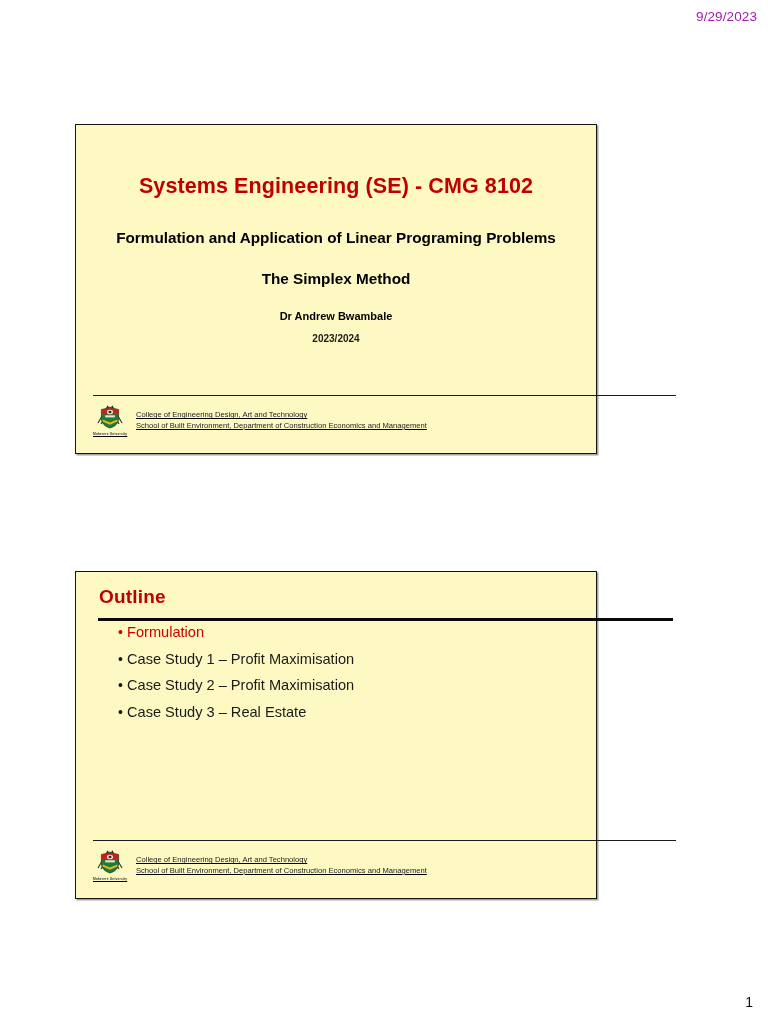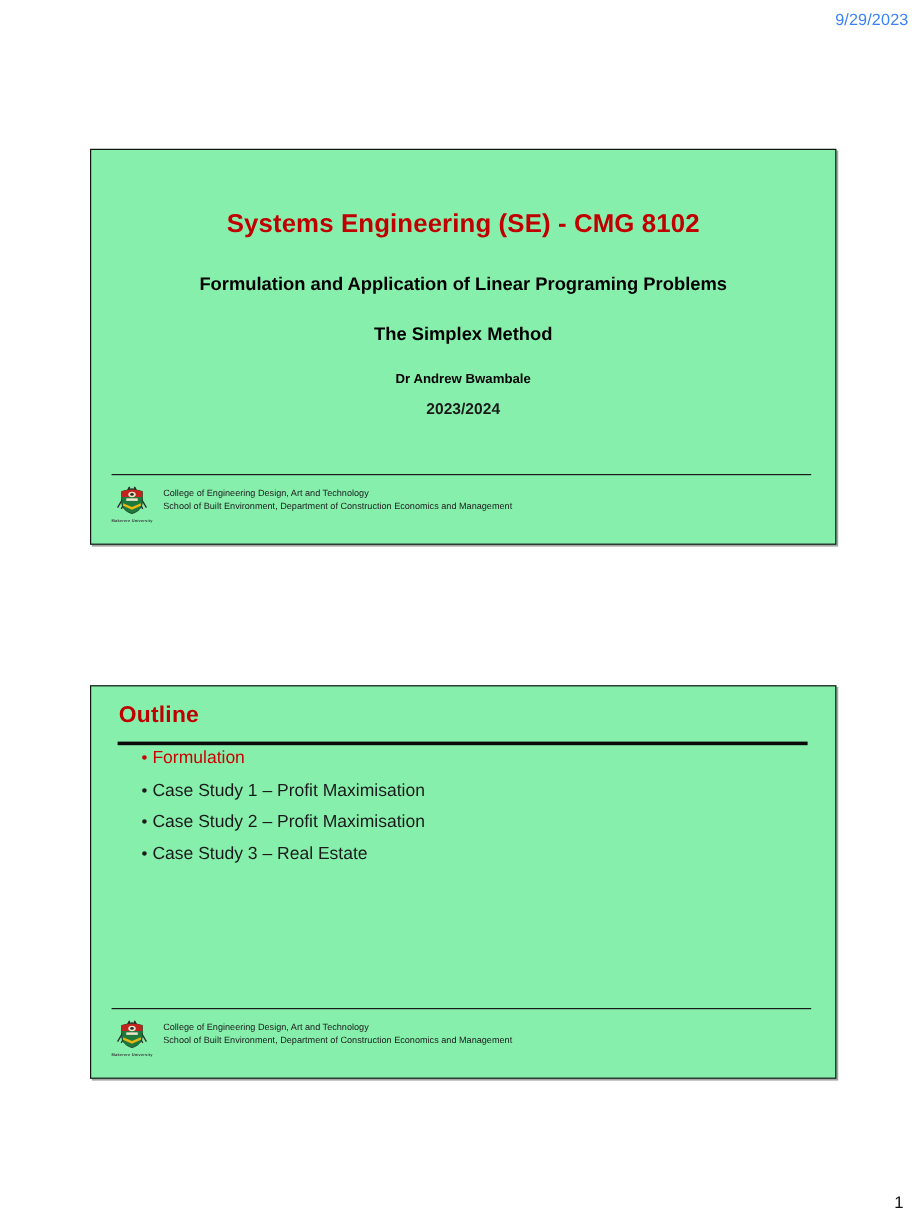--- a/index.html
+++ b/index.html
@@ -15,40 +15,40 @@
     color: #000000;
     overflow: hidden;
   }
 
   
   .page-date {
     position: absolute;
     top: 9px;
     right: 11px;
     font-size: 13.5px;
-    color: #3b82f6;
+    color: #a21caf;
     letter-spacing: 0.1px;
     white-space: nowrap;
   }
 
   
   .page-number {
     position: absolute;
     right: 15px;
     bottom: 14px;
     font-size: 14px;
     color: #111111;
   }
 
   
   .slide {
     position: absolute;
     left: 75px;
-    width: 622px;
-    background: #86efac;
+    width: 522px;
+    background: #fef9c3;
     border: 1.4px solid #141414;
     box-sizing: border-box;
     box-shadow: 1.5px 1.5px 0 0 rgba(90,90,90,0.55);
   }
   .slide-title-page { top: 124px; height: 330px; }
   .slide-outline    { top: 571px; height: 328px; }
 
   
   .title-main {
     position: absolute;
@@ -90,21 +90,21 @@
     font-size: 11px;
     font-weight: bold;
     color: #000000;
   }
   .title-year {
     position: absolute;
     top: 208px;
     left: 0;
     right: 0;
     text-align: center;
-    font-size: 13px;
+    font-size: 10px;
     font-weight: bold;
     color: #1a1a1a;
   }
 
   
   .outline-heading {
     position: absolute;
     top: 14px;
     left: 23px;
     font-size: 19px;
@@ -162,21 +162,22 @@
     left: 17px;
     width: 583px;
     height: 0;
     border-top: 1.3px solid #1a1a1a;
   }
   .footer-body {
     position: absolute;
     top: 8px;
     left: 17px;
     display: flex;
-    align-items: flex-start;
+    align-items: center;
+    text-decoration: underline;
   }
   .footer-logo {
     width: 34px;
     flex: 0 0 34px;
     margin-right: 9px;
     text-align: center;
   }
   .footer-logo svg { display: block; }
   .footer-logo .logo-caption {
     font-size: 3.3px;

